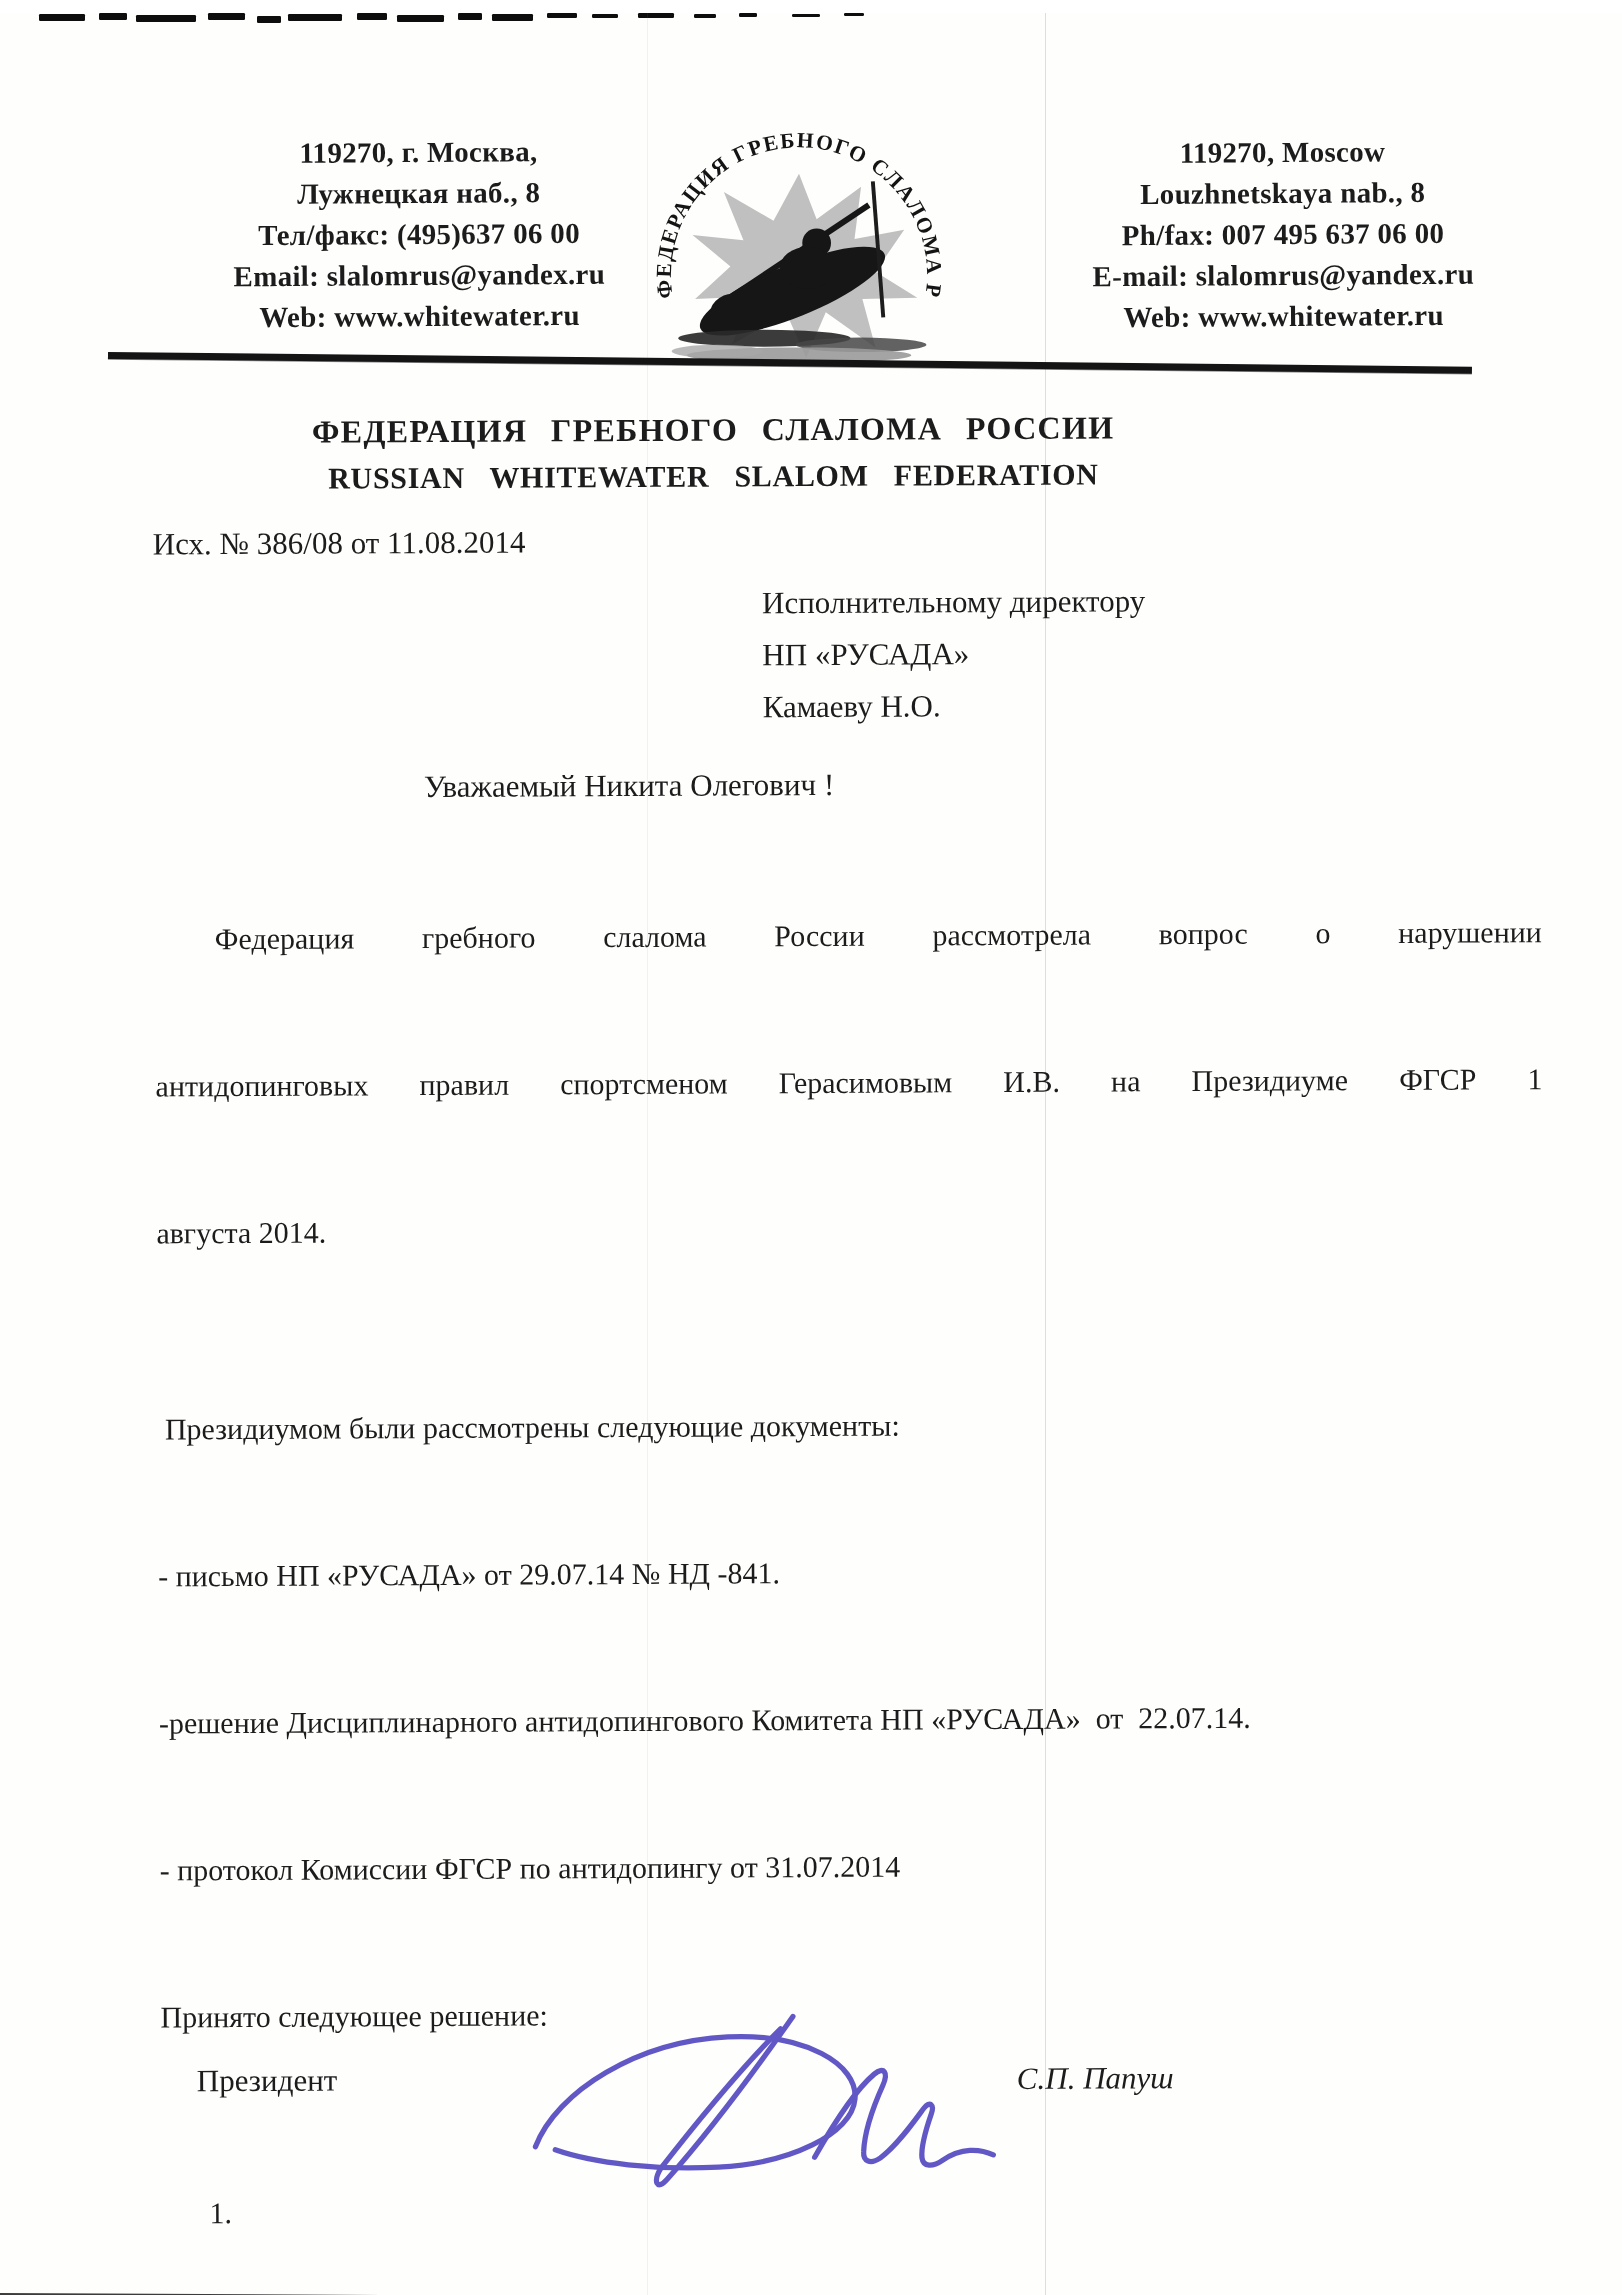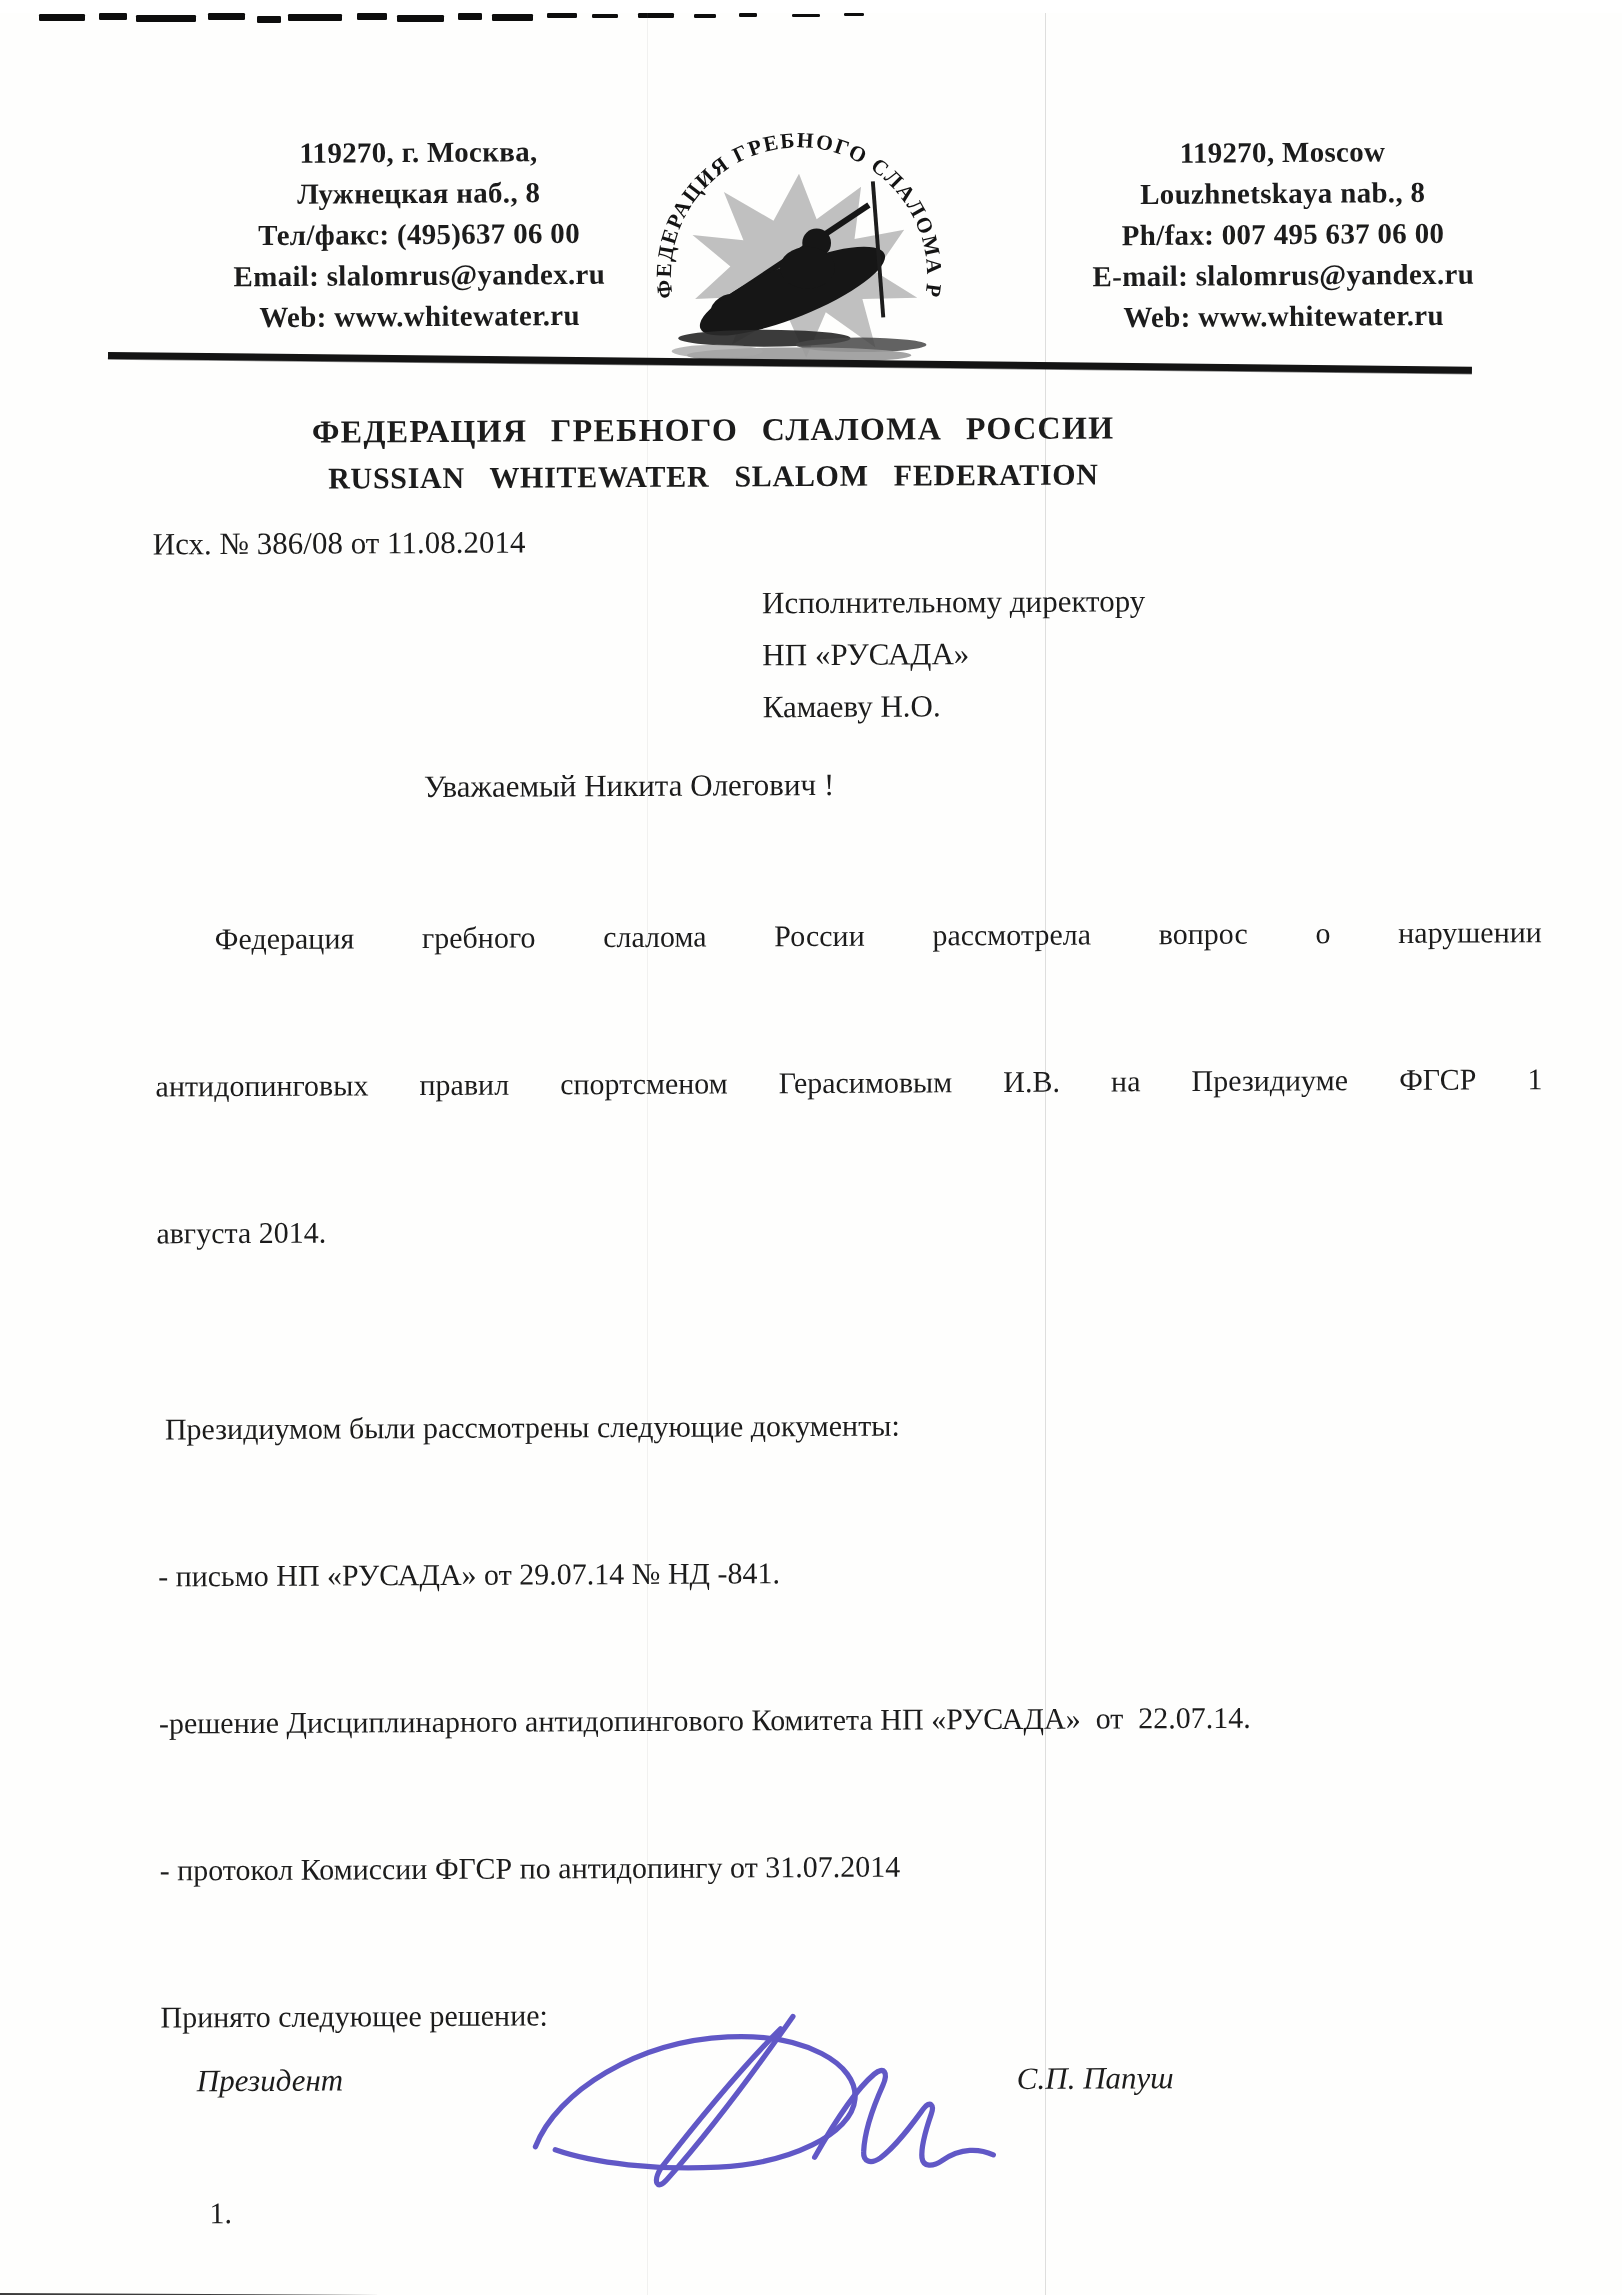--- a/index.html
+++ b/index.html
@@ -32,21 +32,21 @@
   .ref-line{position:absolute;left:152px;top:510px;font-size:31px;}
   .addressee{position:absolute;left:761px;top:564px;font-size:31px;line-height:52px;}
   .salutation{position:absolute;left:422px;top:754px;font-size:31px;}
   .body-text{position:absolute;left:152px;top:800px;width:1387px;font-size:30px;line-height:49px;white-space:pre-wrap;}
   .ln{display:block;}
   .ln.just{text-align:justify;text-align-last:justify;}
   .indent{text-indent:60px;}
   .decision{position:relative;padding-left:98px;}
   .decision .num{position:absolute;left:48px;top:0;}
   
-  .sig-role{position:absolute;left:188px;top:2047px;font-size:31px;font-style:italic;}
+  .sig-role{position:absolute;left:188px;top:2047px;font-size:31px;}
   .sig-name{position:absolute;left:1008px;top:2049px;font-size:31px;font-style:italic;}
   .sig-svg{position:absolute;left:523px;top:1994px;width:484px;height:205px;}
 </style>
 </head>
 <body>
 
 <div class="page">
 
   <div>
     <div class="edge-dash" style="left:39px;width:46px;top:1.3px;"></div>

